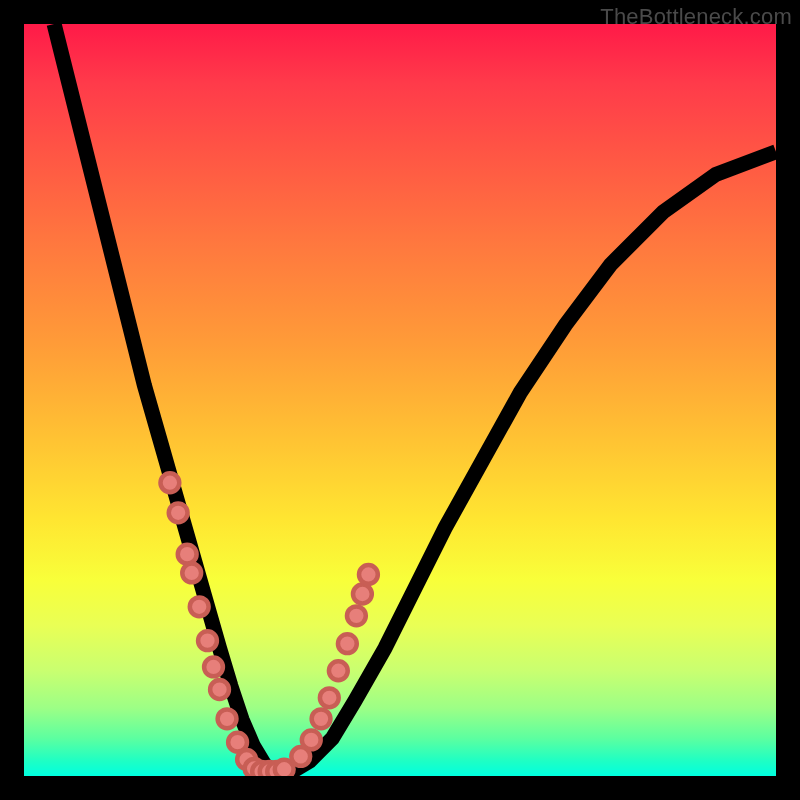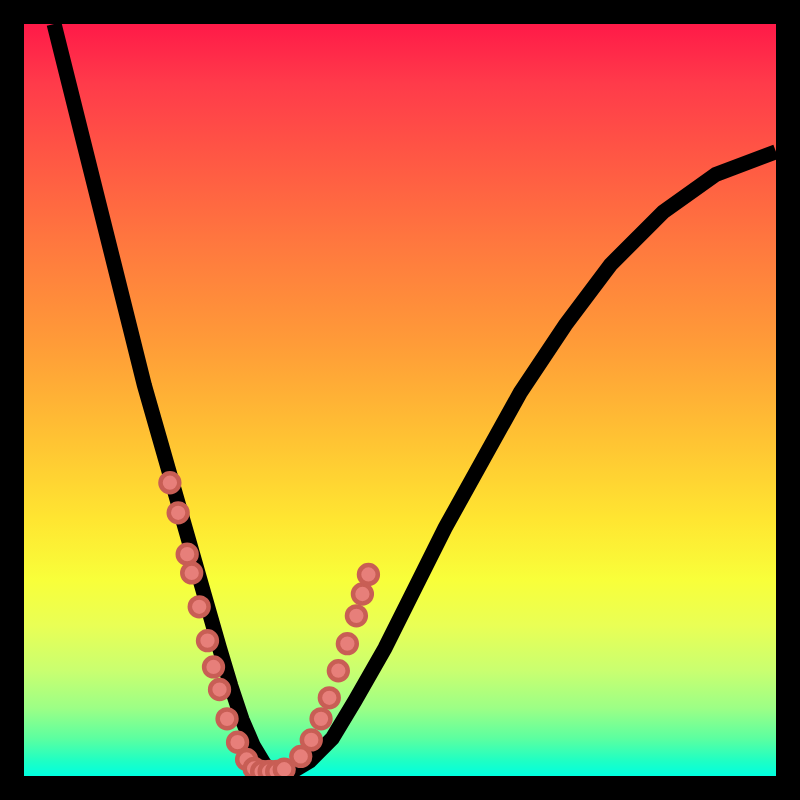--- a/index.html
+++ b/index.html
@@ -109,13 +109,14 @@
           <circle cx="39.50" cy="92.40" r="1.25" class="marker"></circle>
           <circle cx="40.60" cy="89.60" r="1.25" class="marker"></circle>
           <circle cx="41.80" cy="86.00" r="1.25" class="marker"></circle>
           <circle cx="43.00" cy="82.40" r="1.25" class="marker"></circle>
           <circle cx="44.20" cy="78.70" r="1.25" class="marker"></circle>
           <circle cx="45.00" cy="75.80" r="1.25" class="marker"></circle>
           <circle cx="45.80" cy="73.20" r="1.25" class="marker"></circle>
         </g>
     </svg>
   </div>
+  <div class="watermark">TheBottleneck.com</div>
 </div>
 
 </body></html>

